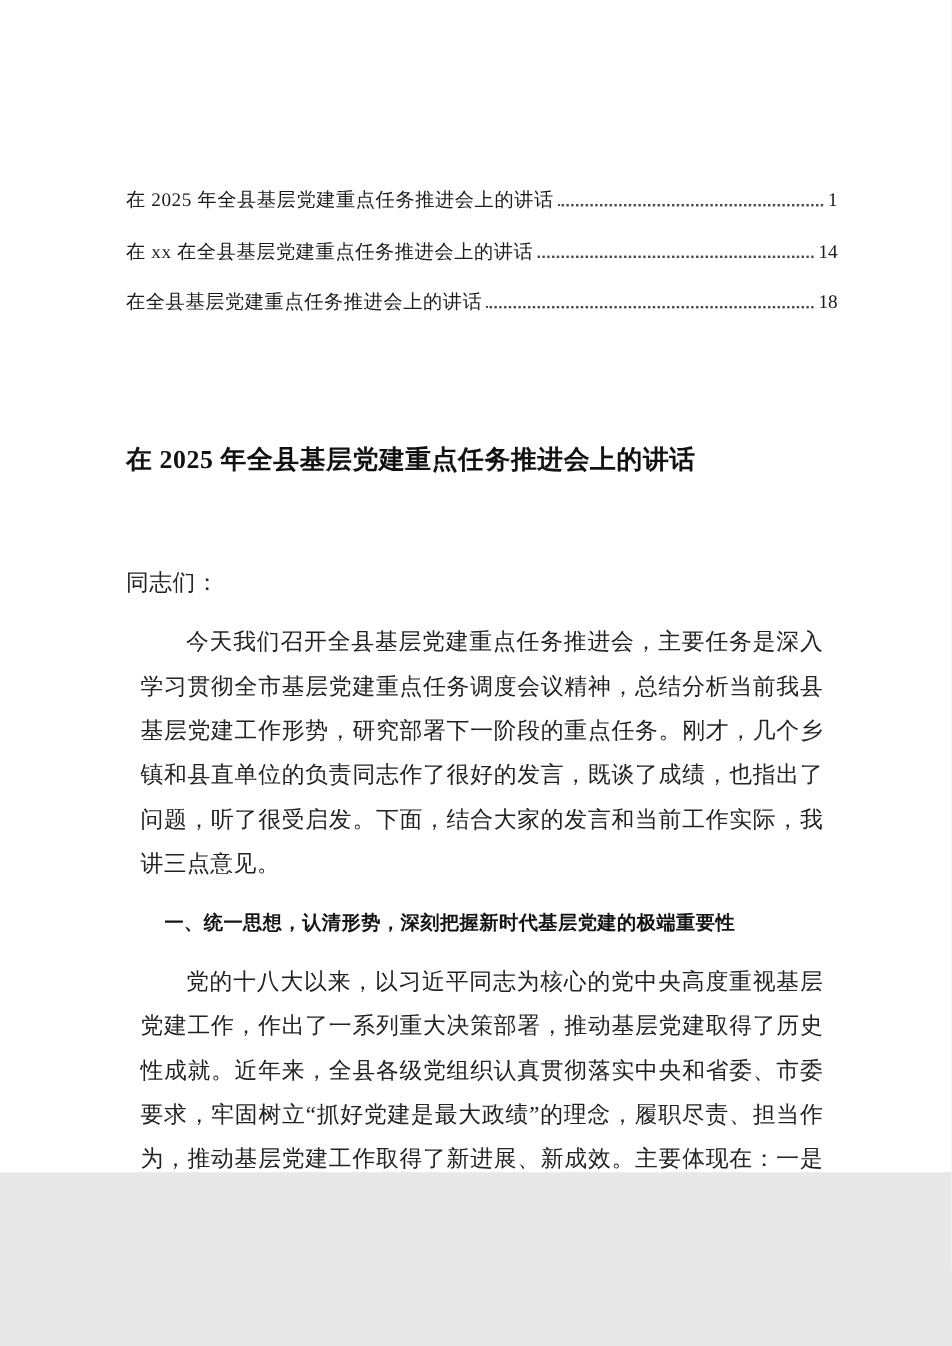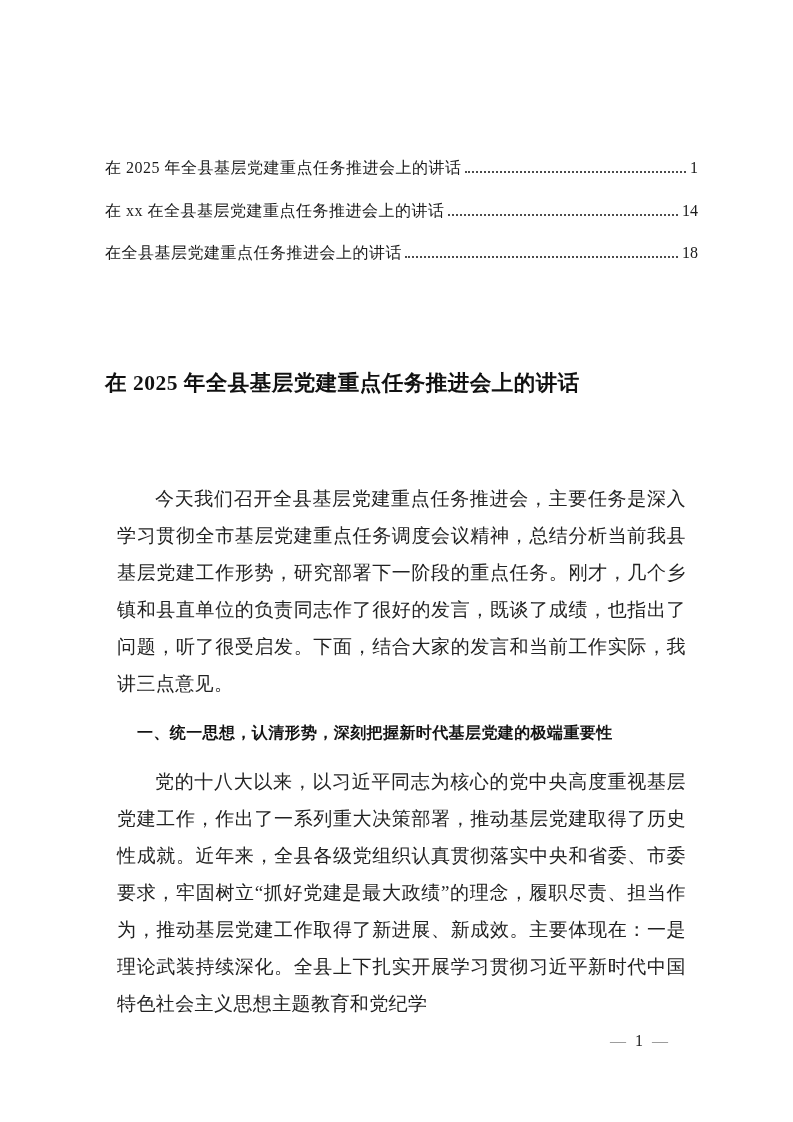--- a/index.html
+++ b/index.html
@@ -1,21 +1,21 @@
 <!DOCTYPE html>
 <html><head>
 <meta charset="utf-8">
 <style>
   * { box-sizing: border-box; }
   html, body { margin: 0; padding: 0; background: #e8e8e8; }
 
   .page {
     position: relative;
     width: 793px;
-    height: 1122px;
+    height: 977px;
     margin: 0 auto;
     background: #ffffff;
     overflow: hidden;
     color: #1b1b1b;
     font-family: "Liberation Serif", "DejaVu Serif", serif;
   }
 
   
   .toc {
     position: absolute;
@@ -121,20 +121,21 @@
     <div class="toc-row">
       <span class="toc-title">在全县基层党建重点任务推进会上的讲话</span>
       <span class="toc-leader"></span>
       <span class="toc-page">18</span>
     </div>
   </nav>
 
   <h1 class="doc-title">在 2025 年全县基层党建重点任务推进会上的讲话</h1>
 
   <div class="body-block">
+    <p class="salutation">同志们：</p>
     <p class="para">今天我们召开全县基层党建重点任务推进会，主要任务是深入学习贯彻全市基层党建重点任务调度会议精神，总结分析当前我县基层党建工作形势，研究部署下一阶段的重点任务。刚才，几个乡镇和县直单位的负责同志作了很好的发言，既谈了成绩，也指出了问题，听了很受启发。下面，结合大家的发言和当前工作实际，我讲三点意见。</p>
     <h2 class="section-heading">一、统一思想，认清形势，深刻把握新时代基层党建的极端重要性</h2>
     <p class="para">党的十八大以来，以习近平同志为核心的党中央高度重视基层党建工作，作出了一系列重大决策部署，推动基层党建取得了历史性成就。近年来，全县各级党组织认真贯彻落实中央和省委、市委要求，牢固树立“抓好党建是最大政绩”的理念，履职尽责、担当作为，推动基层党建工作取得了新进展、新成效。主要体现在：一是理论武装持续深化。全县上下扎实开展学习贯彻习近平新时代中国特色社会主义思想主题教育和党纪学</p>
   </div>
 
   <div class="footer">
     <span class="dash">—</span><span class="pagenum">1</span><span class="dash">—</span>
   </div>
 
 </div>

